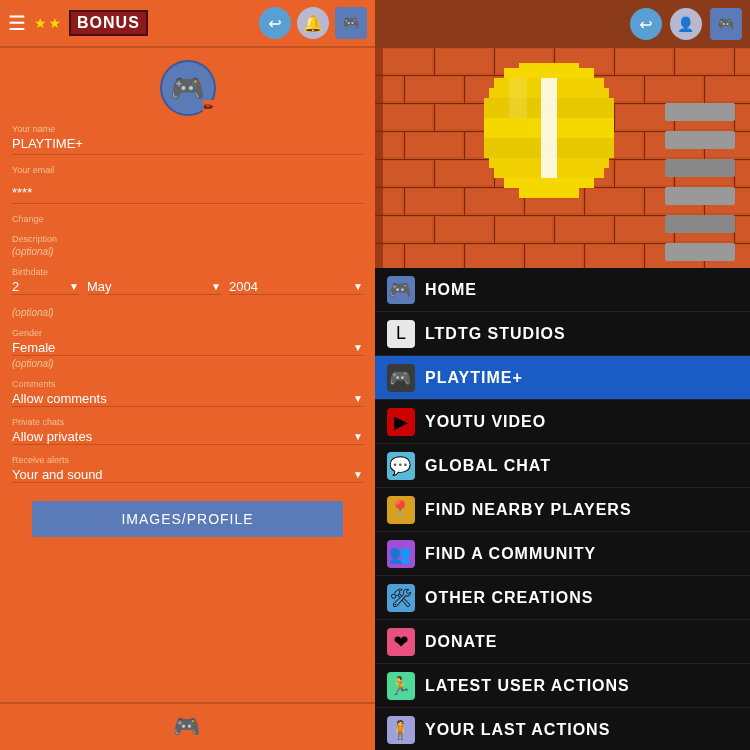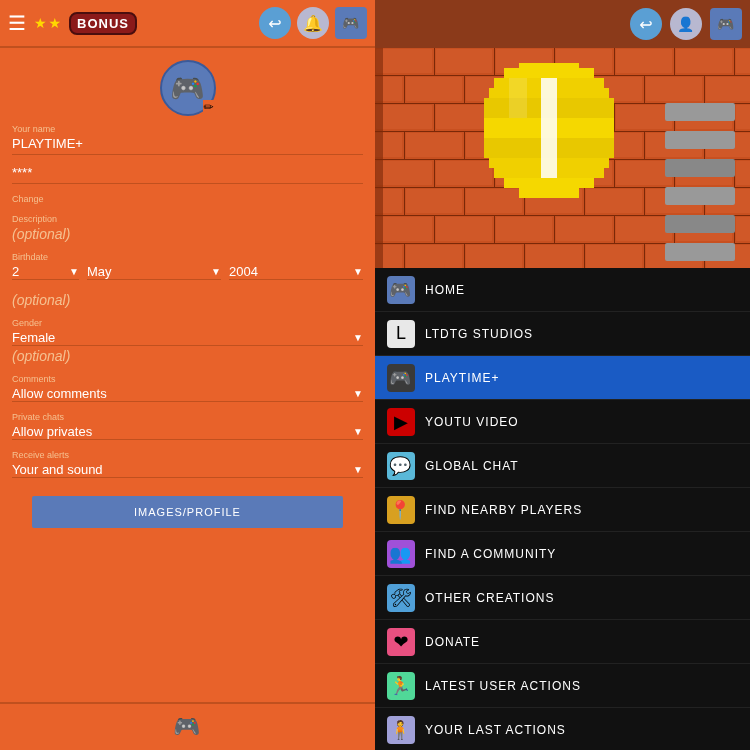--- a/index.html
+++ b/index.html
@@ -45,24 +45,24 @@
     }
 
     .star {
       color: gold;
       font-size: 14px;
     }
 
     .header-logo {
       background-color: #8b1a1a;
       border: 2px solid #4a0e0e;
-      border-radius: 8px;
+      border-radius: 0;
       padding: 2px 6px;
       color: white;
-      font-size: 13px;
+      font-size: 16px;
       font-weight: bold;
       letter-spacing: 1px;
     }
 
     .header-share-icon {
       margin-left: auto;
       width: 32px;
       height: 32px;
       background: #5a9fd4;
       border-radius: 50%;
@@ -143,21 +143,21 @@
 
     .field-value {
       font-size: 13px;
       color: white;
       border-bottom: 1px solid #c0501e;
       padding-bottom: 3px;
       width: 100%;
     }
 
     .field-optional {
-      font-size: 14px;
+      font-size: 10px;
       color: #f5c090;
       font-style: italic;
       margin-top: 2px;
     }
 
     .field-row {
       display: flex;
       gap: 8px;
       align-items: flex-end;
     }
@@ -183,21 +183,21 @@
       font-size: 10px;
     }
 
     .form-bottom-btn {
       margin: 8px 20px;
       background: #5a7ab8;
       color: white;
       border: none;
       padding: 10px;
       width: calc(100% - 40px);
-      font-size: 11px;
+      font-size: 14px;
       letter-spacing: 1px;
       cursor: pointer;
       border-radius: 2px;
     }
 
     .bottom-nav {
       height: 48px;
       background: #e8622a;
       display: flex;
       align-items: center;
@@ -299,24 +299,24 @@
       height: 28px;
       display: flex;
       align-items: center;
       justify-content: center;
       font-size: 18px;
       flex-shrink: 0;
       border-radius: 4px;
     }
 
     .menu-label {
-      font-size: 12px;
+      font-size: 16px;
       color: white;
       letter-spacing: 1px;
-      font-weight: normal;
+      font-weight: bold;
       text-transform: uppercase;
     }
   </style>
 </head>
 <body>
 
 <div class="left-panel">
 
   <div class="left-header">
     <span class="hamburger-icon">☰</span>
@@ -340,20 +340,21 @@
   </div>
 
   <div class="form-area">
 
     <div class="form-field">
       <span class="field-label">Your name</span>
       <div class="field-value">PLAYTIME+</div>
     </div>
 
     <div class="form-field">
+      <span class="field-label">Your email</span>
     </div>
 
     <div class="form-field">
       <div class="field-value">****</div>
     </div>
 
     <div class="form-field">
       <span class="field-label">Change</span>
     </div>
 

